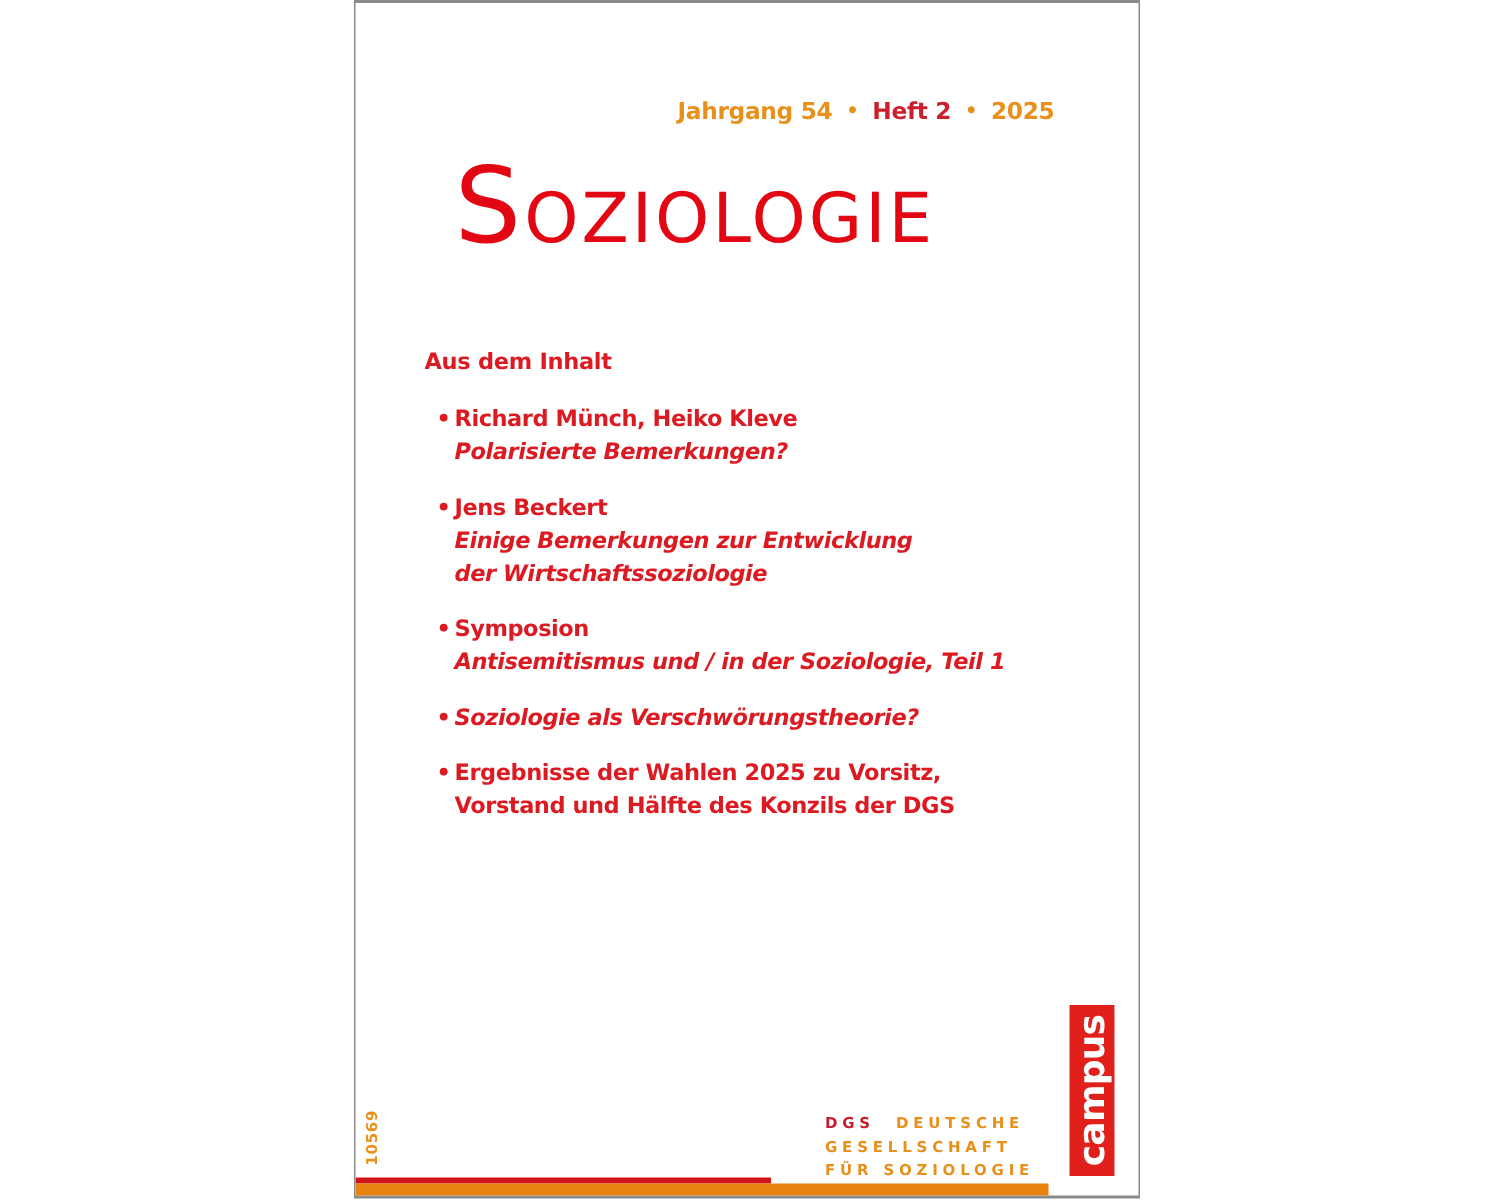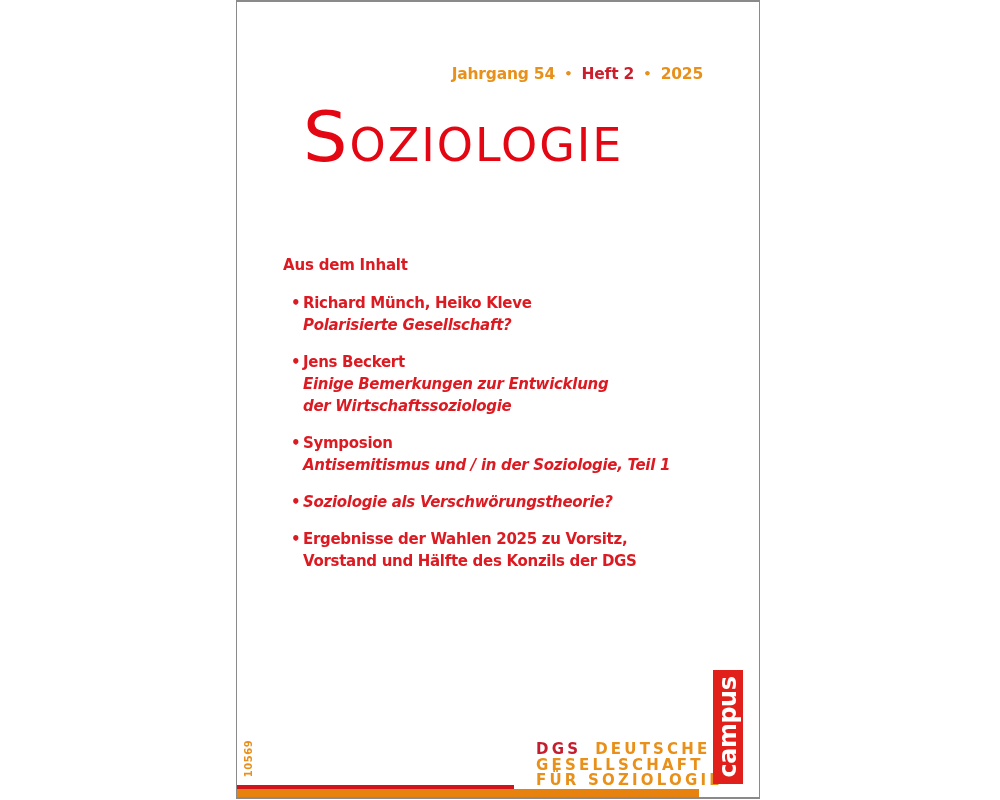--- a/index.html
+++ b/index.html
@@ -51,21 +51,21 @@
       font-family: "DejaVu Sans", sans-serif;
       line-height: 1;
       letter-spacing: 2px;
     }
     .title .cap { font-size: 70px; }
     .title .small { font-size: 46px; }
 
     .contents {
       position: absolute;
       left: 46px;
-      top: 252px;
+      top: 228px;
       color: #dc1a22;
       font-family: "DejaVu Sans", sans-serif;
       font-size: 15px;
       line-height: 22px;
     }
     .contents .heading {
       font-weight: bold;
       margin-bottom: 16px;
       letter-spacing: -0.2px;
     }
@@ -112,25 +112,25 @@
       position: absolute;
       left: -13px;
       top: 14px;
       transform: rotate(-90deg);
       white-space: nowrap;
       letter-spacing: 0.5px;
     }
 
     .dgs-block {
       position: absolute;
-      left: 299px;
+      left: 313px;
       top: 740px;
       font-family: "DejaVu Sans", sans-serif;
       font-weight: bold;
-      font-size: 15px;
+      font-size: 10px;
       line-height: 15.5px;
       letter-spacing: 3.2px;
       color: #e8901a;
       white-space: nowrap;
     }
     .dgs-block .dgs { color: #c41e2e; margin-right: 14px; }
 
     .campus-logo {
       position: absolute;
       left: 476px;
@@ -184,21 +184,21 @@
   <div class="title">
     <span class="cap">S</span><span class="small">OZIOLOGIE</span>
   </div>
 
   <div class="contents">
     <div class="heading">Aus dem Inhalt</div>
 
     <div class="entry">
       <span class="bullet">•</span>
       <span class="author">Richard Münch, Heiko Kleve</span>
-      <span class="work">Polarisierte Gesellschaft?</span>
+      <span class="work">Polarisierte Bemerkungen?</span>
     </div>
 
     <div class="entry">
       <span class="bullet">•</span>
       <span class="author">Jens Beckert</span>
       <span class="work">Einige Bemerkungen zur Entwicklung</span>
       <span class="work">der Wirtschaftssoziologie</span>
     </div>
 
     <div class="entry">

